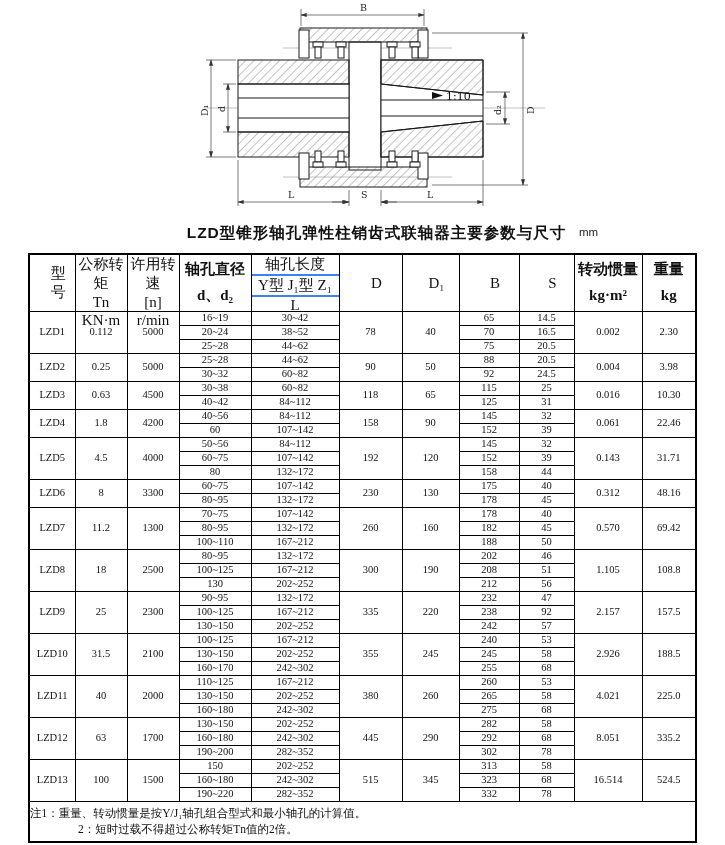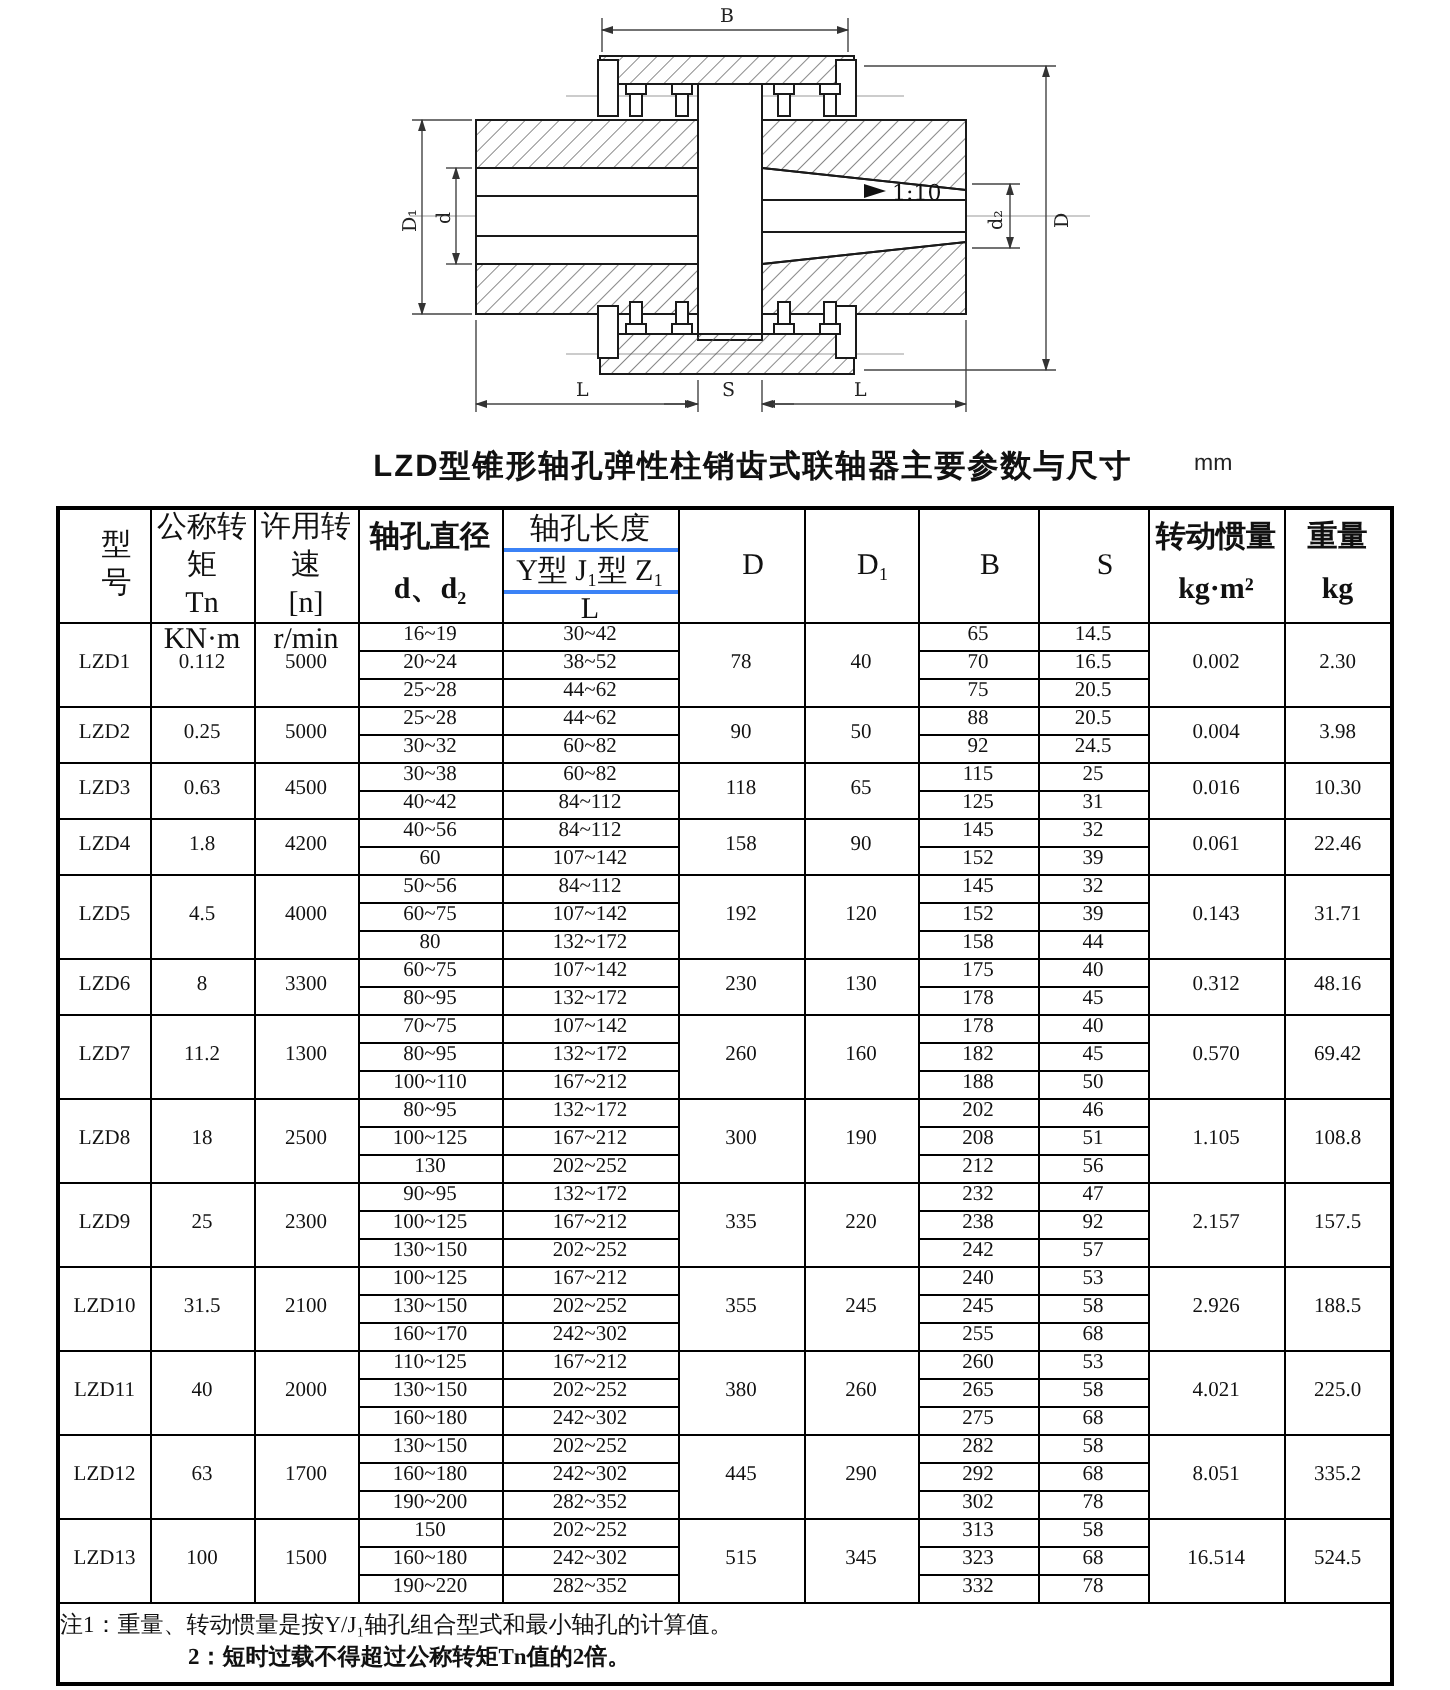--- a/index.html
+++ b/index.html
@@ -11,40 +11,40 @@
   .plain{fill:#ffffff;stroke:#1a1a1a;stroke-width:1;}
   .edge{stroke:#1a1a1a;stroke-width:1;fill:none;}
   .thin{stroke:#999;stroke-width:0.6;}
   .dim{stroke:#444;stroke-width:0.7;fill:none;}
   .dimtext{font-family:"DejaVu Serif",serif;font-size:9.5px;fill:#222;}
   .tapertext{font-family:"DejaVu Serif",serif;font-size:11px;fill:#111;}
   
   #title-row{position:absolute;top:223px;left:0;width:611px;height:24px;}
   #page-title{position:absolute;left:0;width:725px;text-align:center;padding-left:28px;box-sizing:border-box;
               font-family:"Liberation Sans","DejaVu Sans",sans-serif;font-weight:bold;font-size:15.5px;letter-spacing:1px;}
-  #unit-label{position:absolute;left:597px;top:3px;font-family:"Liberation Sans","DejaVu Sans",sans-serif;
+  #unit-label{position:absolute;left:579px;top:3px;font-family:"Liberation Sans","DejaVu Sans",sans-serif;
               font-size:11.5px;color:#222;}
   
   #spec-table{position:absolute;top:253px;left:28px;width:667px;border-collapse:collapse;table-layout:fixed;
               border:2px solid #000;}
   #spec-table th,#spec-table td{border:1px solid #000;text-align:center;vertical-align:middle;padding:0;}
   #spec-table td{height:13px;font-size:10.5px;line-height:1;}
   #spec-table thead th{font-weight:normal;font-size:15px;padding:0;}
   .hstack{display:flex;flex-direction:column;height:56px;}
   .hstack div{line-height:1.25;}
   .even{justify-content:space-evenly;}
   .ends{justify-content:space-between;padding:5px 0 6px 0;box-sizing:border-box;font-weight:bold;}
   .mid{justify-content:center;margin-left:12px;}
   .tripart{height:56px;display:flex;flex-direction:column;}
   .tripart > div{flex:1;display:flex;align-items:center;justify-content:center;}
   .tripart > div + div{border-top:2px solid #3b82f6;}
   .notes-cell{text-align:left !important;height:auto !important;padding:3px 0 4px 0 !important;}
   .note-line{font-size:11.5px;line-height:1.4;}
   .note-1{}
-  .note-2{padding-left:64px;font-weight:bold;}
+  .note-2{padding-left:48px;}
 </style>
 </head>
 <body>
 
 <div id="page">
 
   <svg id="drawing" width="725" height="218" viewBox="0 0 725 218">
     <defs>
       <pattern id="hatch" width="6" height="6" patternUnits="userSpaceOnUse" patternTransform="rotate(45)">
         <line x1="0" y1="0" x2="0" y2="6" stroke="#555" stroke-width="0.7"></line>

